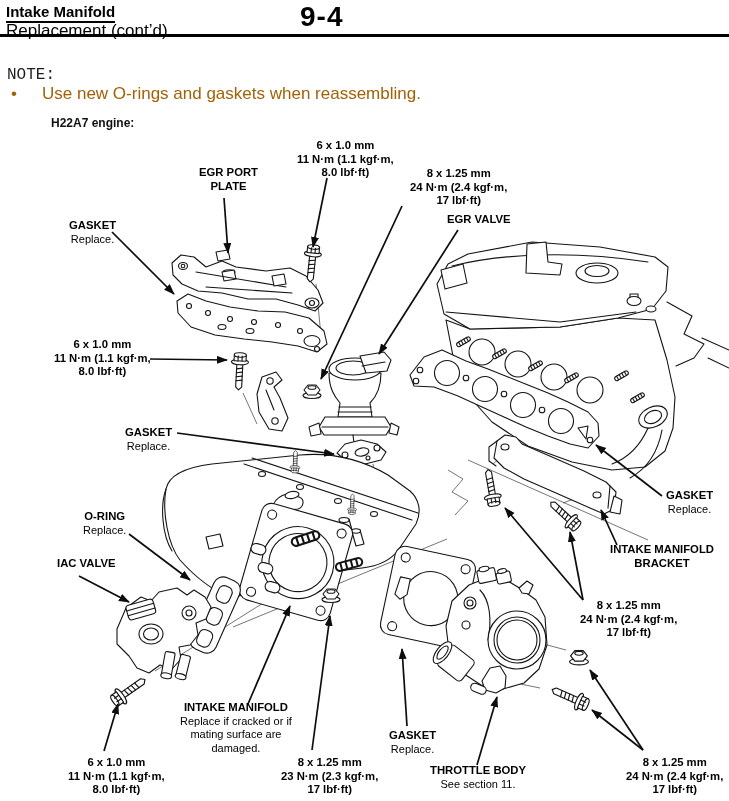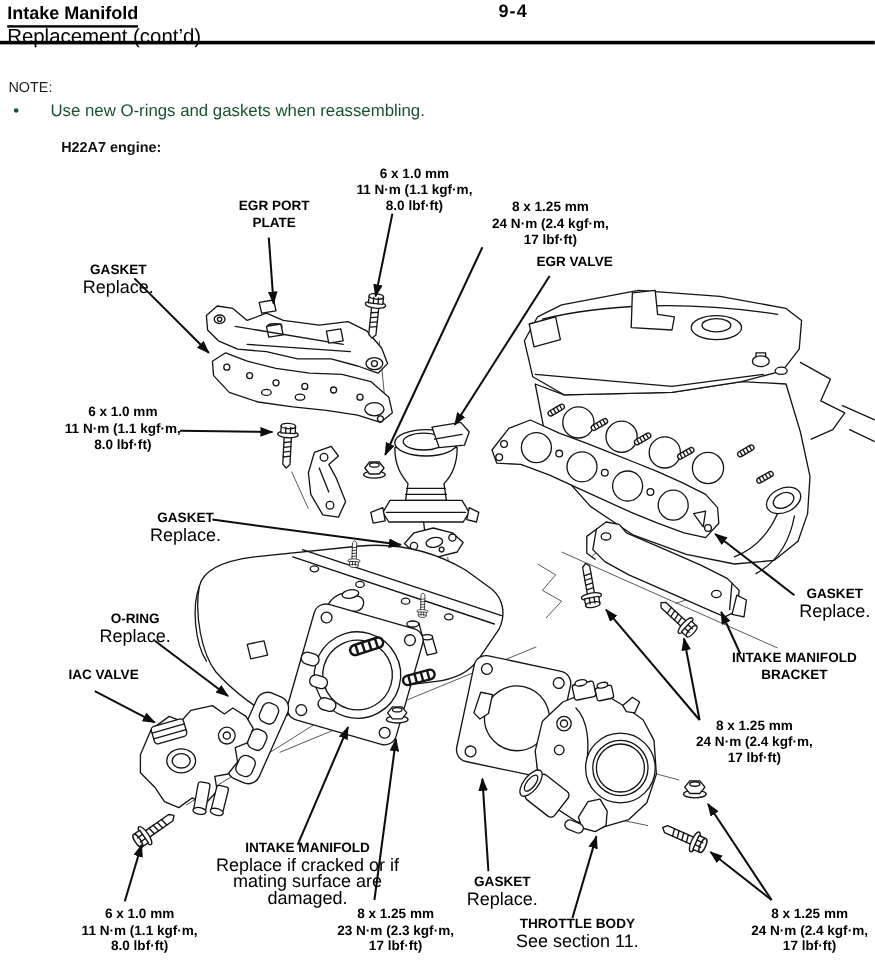--- a/index.html
+++ b/index.html
@@ -1,27 +1,27 @@
 <!DOCTYPE html>
 <html><head>
 <meta charset="utf-8">
 <style>
   html,body{margin:0;padding:0;background:#fff;}
   body{width:729px;height:801px;position:relative;font-family:"Liberation Sans",sans-serif;color:#000;overflow:hidden;}
   .page{position:absolute;inset:0;}
   .title{position:absolute;left:6px;top:3px;font-size:15px;font-weight:bold;border-bottom:2px solid #000;padding-bottom:1px;white-space:nowrap;}
   .subtitle{position:absolute;left:6px;top:21px;font-size:17px;font-weight:normal;white-space:nowrap;}
-  .pagenum{position:absolute;left:300px;top:1px;width:140px;text-align:right;font-size:15px;font-weight:bold;letter-spacing:1px;}
+  .pagenum{position:absolute;left:300px;top:1px;width:140px;text-align:left;font-size:28px;font-weight:bold;letter-spacing:1px;}
   .rule{position:absolute;left:0;top:34px;width:729px;height:3px;background:#000;}
-  .note-head{position:absolute;left:7px;top:66px;font-size:12px;color:#1d1d1d;}
-  .note-item{position:absolute;left:7px;font-size:14px;color:#14532d;white-space:nowrap;}
+  .note-head{position:absolute;left:7px;top:66px;font-size:16px;color:#1d1d1d;font-family:Liberation Mono, monospace;}
+  .note-item{position:absolute;left:7px;font-size:17px;color:#a16207;white-space:nowrap;}
   .note-item .bullet{display:inline-block;width:31px;padding-left:4px;}
   .engine-head{position:absolute;left:7px;top:116px;font-size:12px;font-weight:bold;color:#111;margin-left:44px;}
   .lbl{position:absolute;font-size:11.3px;line-height:13.6px;font-weight:bold;color:#000;white-space:nowrap;text-align:center;}
-  .lbl .r{font-weight:normal;font-size:15px;}
+  .lbl .r{font-weight:normal;font-size:11px;}
   svg{position:absolute;left:0;top:0;}
   .ln{stroke:#141414;stroke-width:1.1;fill:none;stroke-linejoin:round;stroke-linecap:round;}
   .fw{stroke:#141414;stroke-width:1.1;fill:#fff;stroke-linejoin:round;}
   .thin{stroke:#3a3a3a;stroke-width:0.7;fill:none;}
   .arrow{stroke:#0d0d0d;stroke-width:1.7;fill:none;}
 </style>
 </head>
 <body>
 
 <div class="page">

